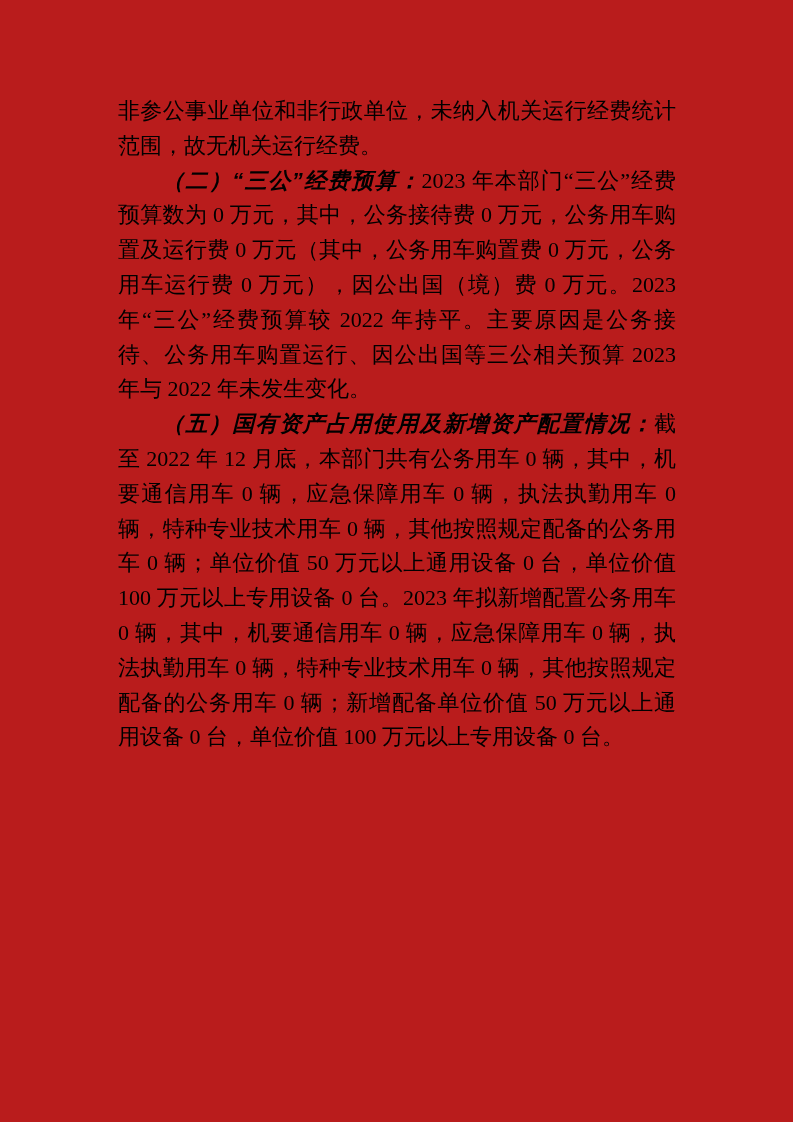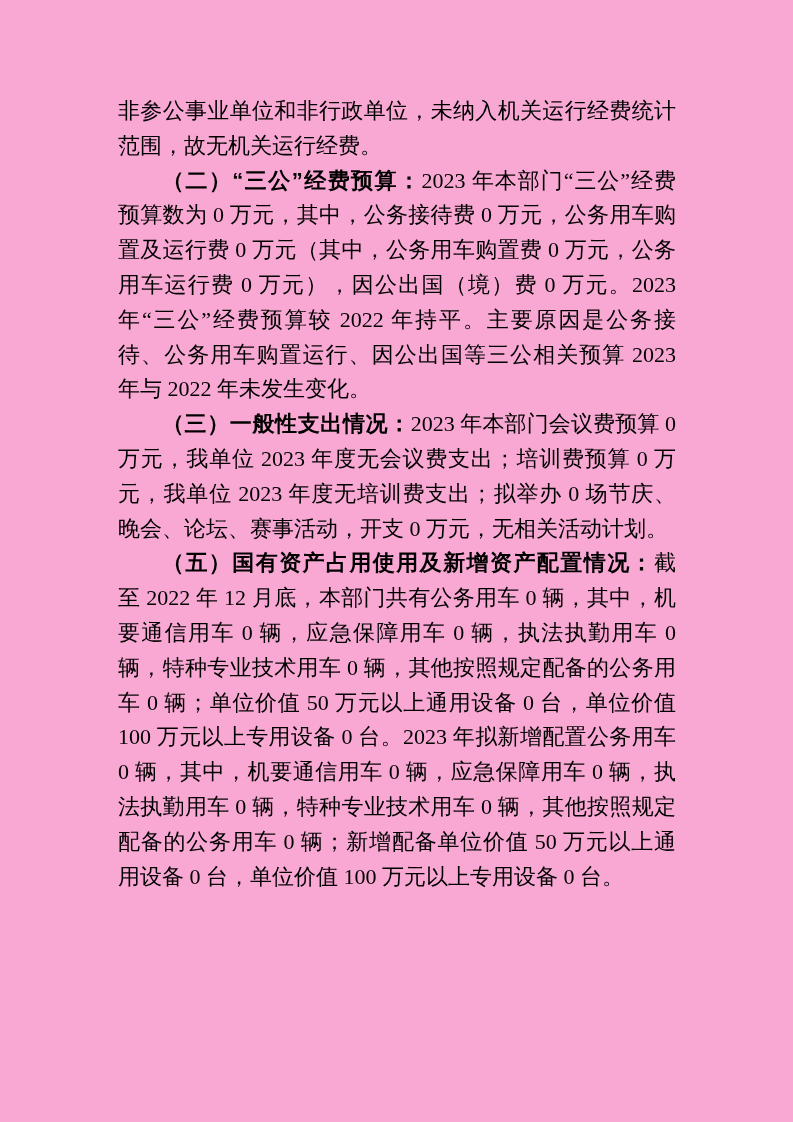--- a/index.html
+++ b/index.html
@@ -11,52 +11,52 @@
     width: 793px;
     height: 1122px;
     overflow: hidden;
     position: relative;
   }
   .page {
     box-sizing: border-box;
     width: 793px;
     height: 1122px;
     padding: 94px 117px 0 118px;
-    background: #f9a8d4;
+    background: #b91c1c;
   }
   .content {
     font-family: "Liberation Serif", "DejaVu Serif", serif;
     font-size: 22px;
     line-height: 34.8px;
     color: #000000;
     text-align: justify;
     text-justify: inter-ideograph;
   }
   p.para {
     margin: 0;
     padding: 0;
   }
   p.para.indent {
     text-indent: 2em;
   }
   .lead {
     font-family: "Liberation Sans", "DejaVu Sans", sans-serif;
     font-weight: bold;
     letter-spacing: 0.5px;
+    font-style: italic;
   }
 </style>
 </head>
 <body>
 
 <div class="page">
   <div class="content">
 
     <p class="para"><span>非参公事业单位和非行政单位，未纳入机关运行经费统计范围，故无机关运行经费。</span></p>
 
     <p class="para indent"><span class="lead">（二）“三公”经费预算：</span><span>2023 年本部门“三公”经费预算数为 0 万元，其中，公务接待费 0 万元，公务用车购置及运行费 0 万元（其中，公务用车购置费 0 万元，公务用车运行费 0 万元），因公出国（境）费 0 万元。2023 年“三公”经费预算较 2022 年持平。主要原因是公务接待、公务用车购置运行、因公出国等三公相关预算 2023 年与 2022 年未发生变化。</span></p>
 
-    <p class="para indent"><span class="lead">（三）一般性支出情况：</span><span>2023 年本部门会议费预算 0 万元，我单位 2023 年度无会议费支出；培训费预算 0 万元，我单位 2023 年度无培训费支出；拟举办 0 场节庆、晚会、论坛、赛事活动，开支 0 万元，无相关活动计划。</span></p>
 
 
     <p class="para indent"><span class="lead">（五）国有资产占用使用及新增资产配置情况：</span><span>截至 2022 年 12 月底，本部门共有公务用车 0 辆，其中，机要通信用车 0 辆，应急保障用车 0 辆，执法执勤用车 0 辆，特种专业技术用车 0 辆，其他按照规定配备的公务用车 0 辆；单位价值 50 万元以上通用设备 0 台，单位价值 100 万元以上专用设备 0 台。2023 年拟新增配置公务用车 0 辆，其中，机要通信用车 0 辆，应急保障用车 0 辆，执法执勤用车 0 辆，特种专业技术用车 0 辆，其他按照规定配备的公务用车 0 辆；新增配备单位价值 50 万元以上通用设备 0 台，单位价值 100 万元以上专用设备 0 台。</span></p>
 
   </div>
 </div>
 
 </body></html>

